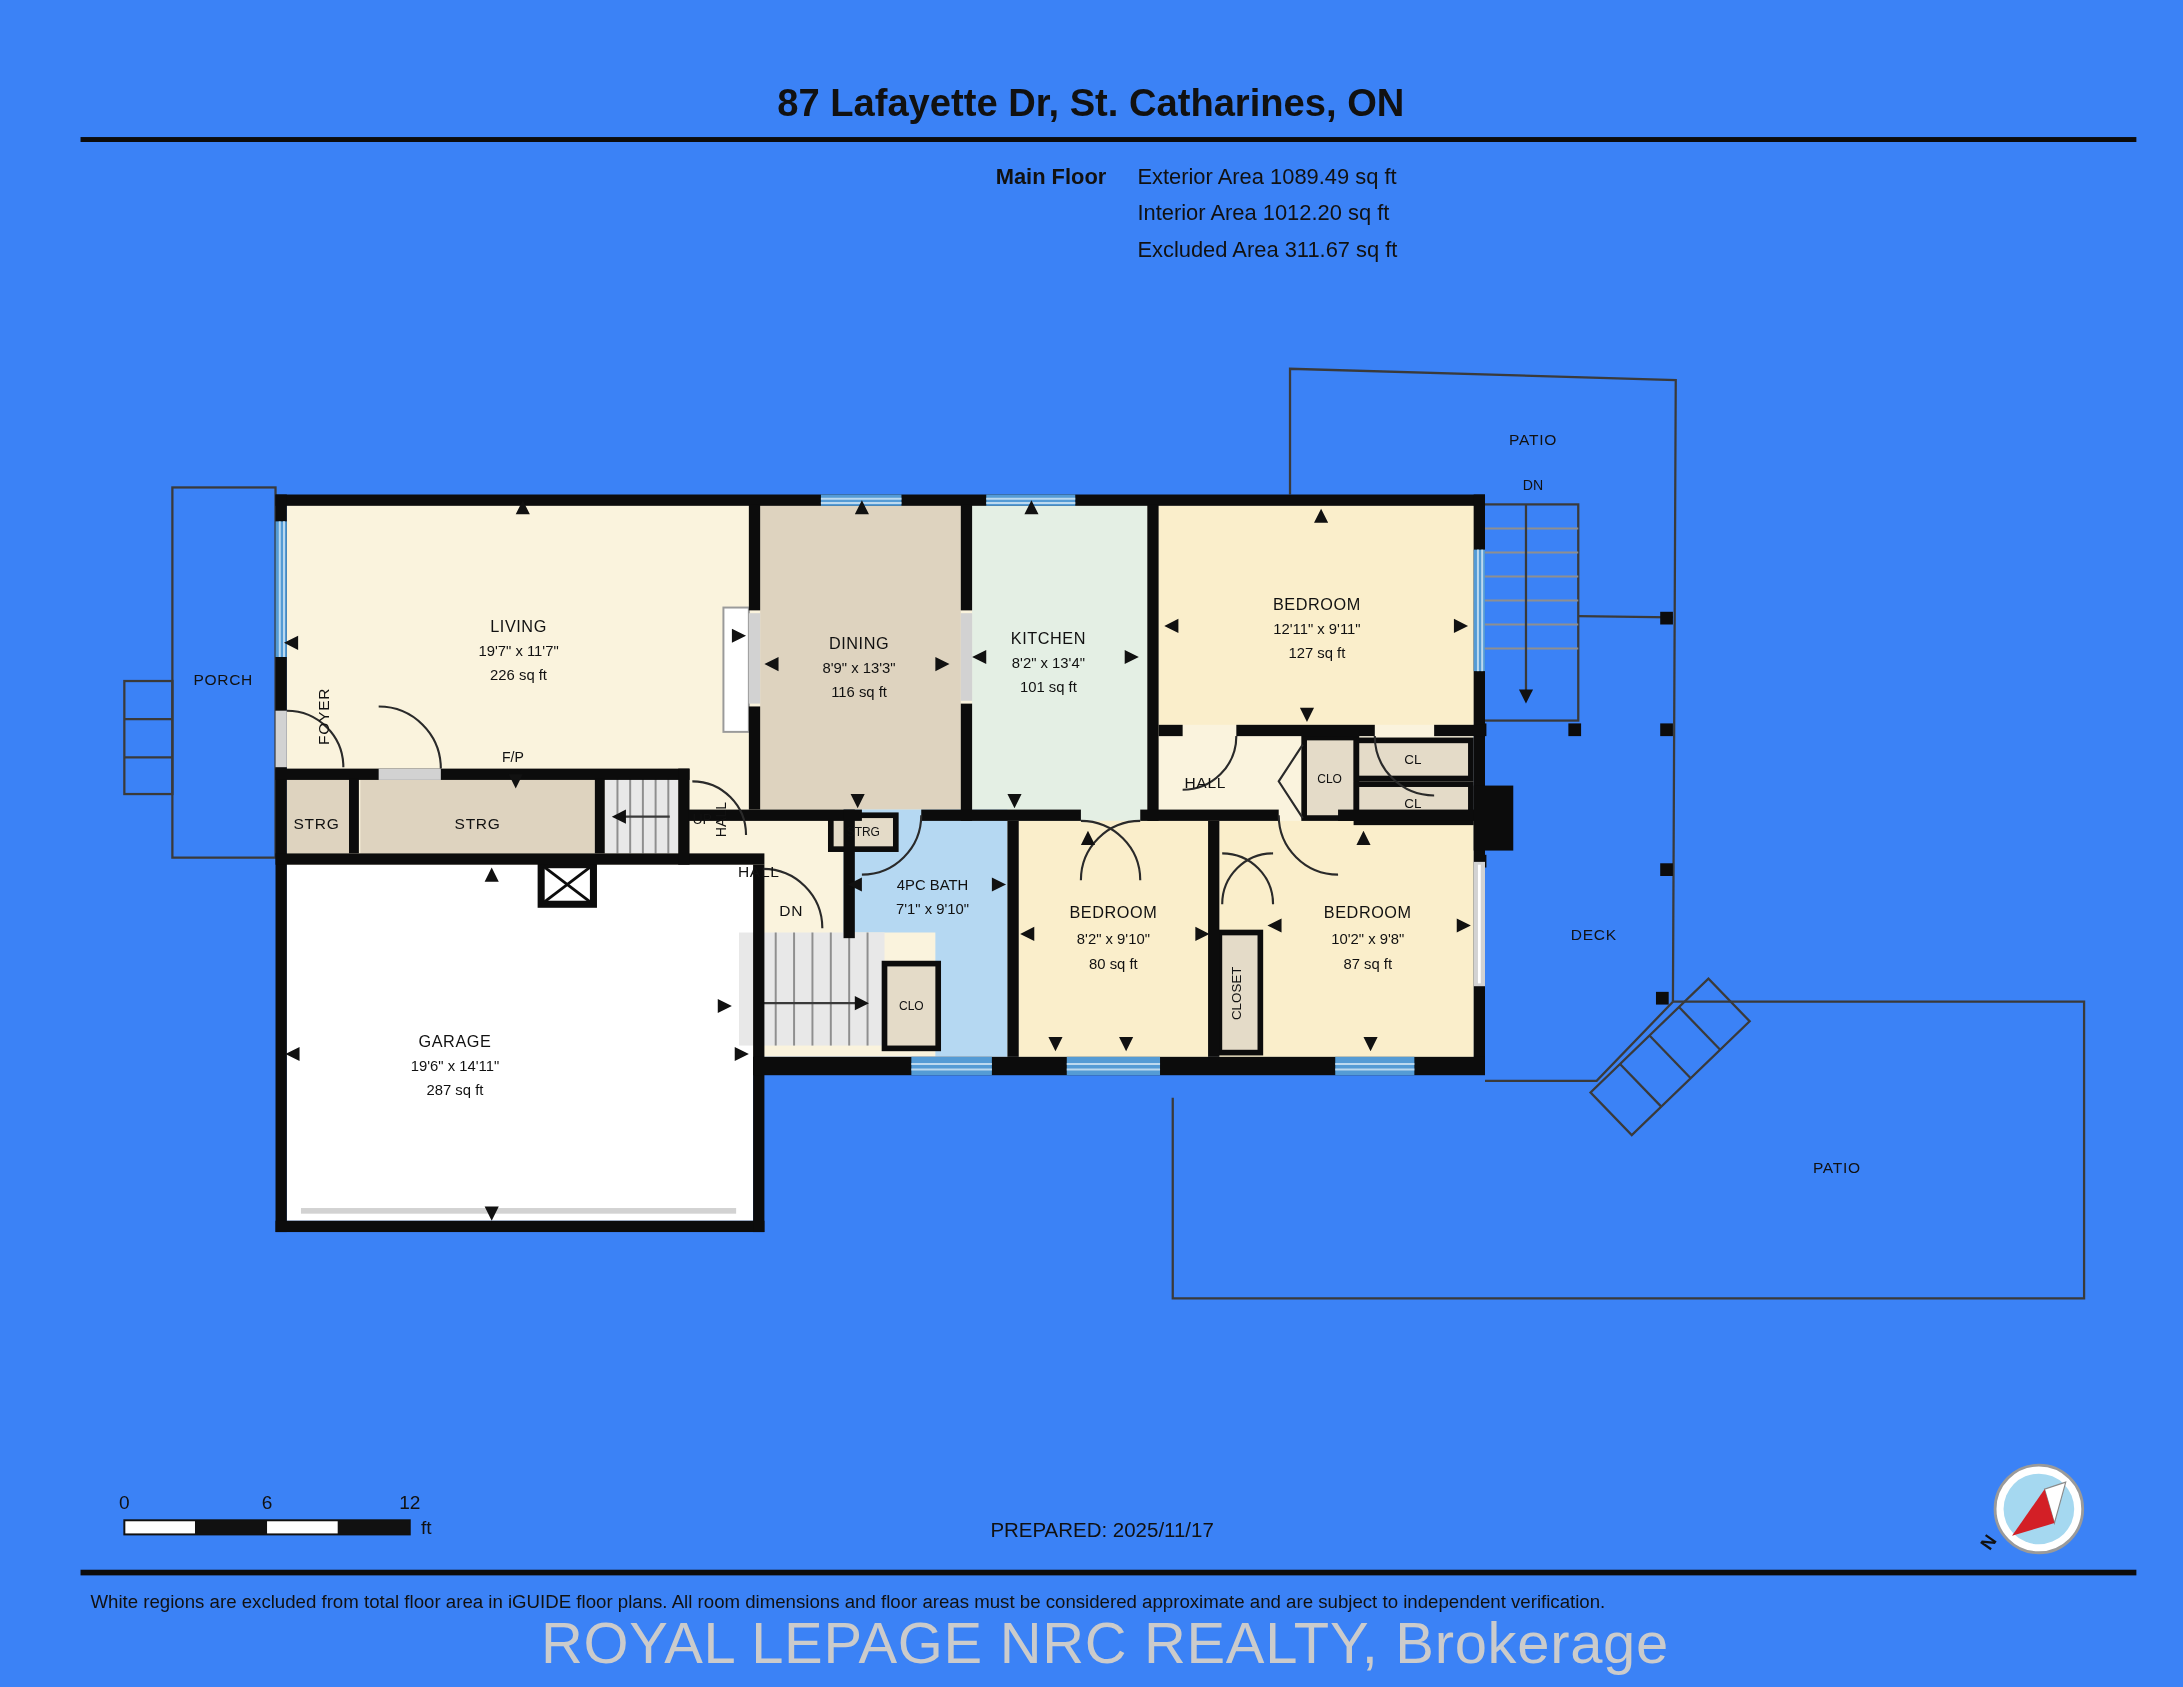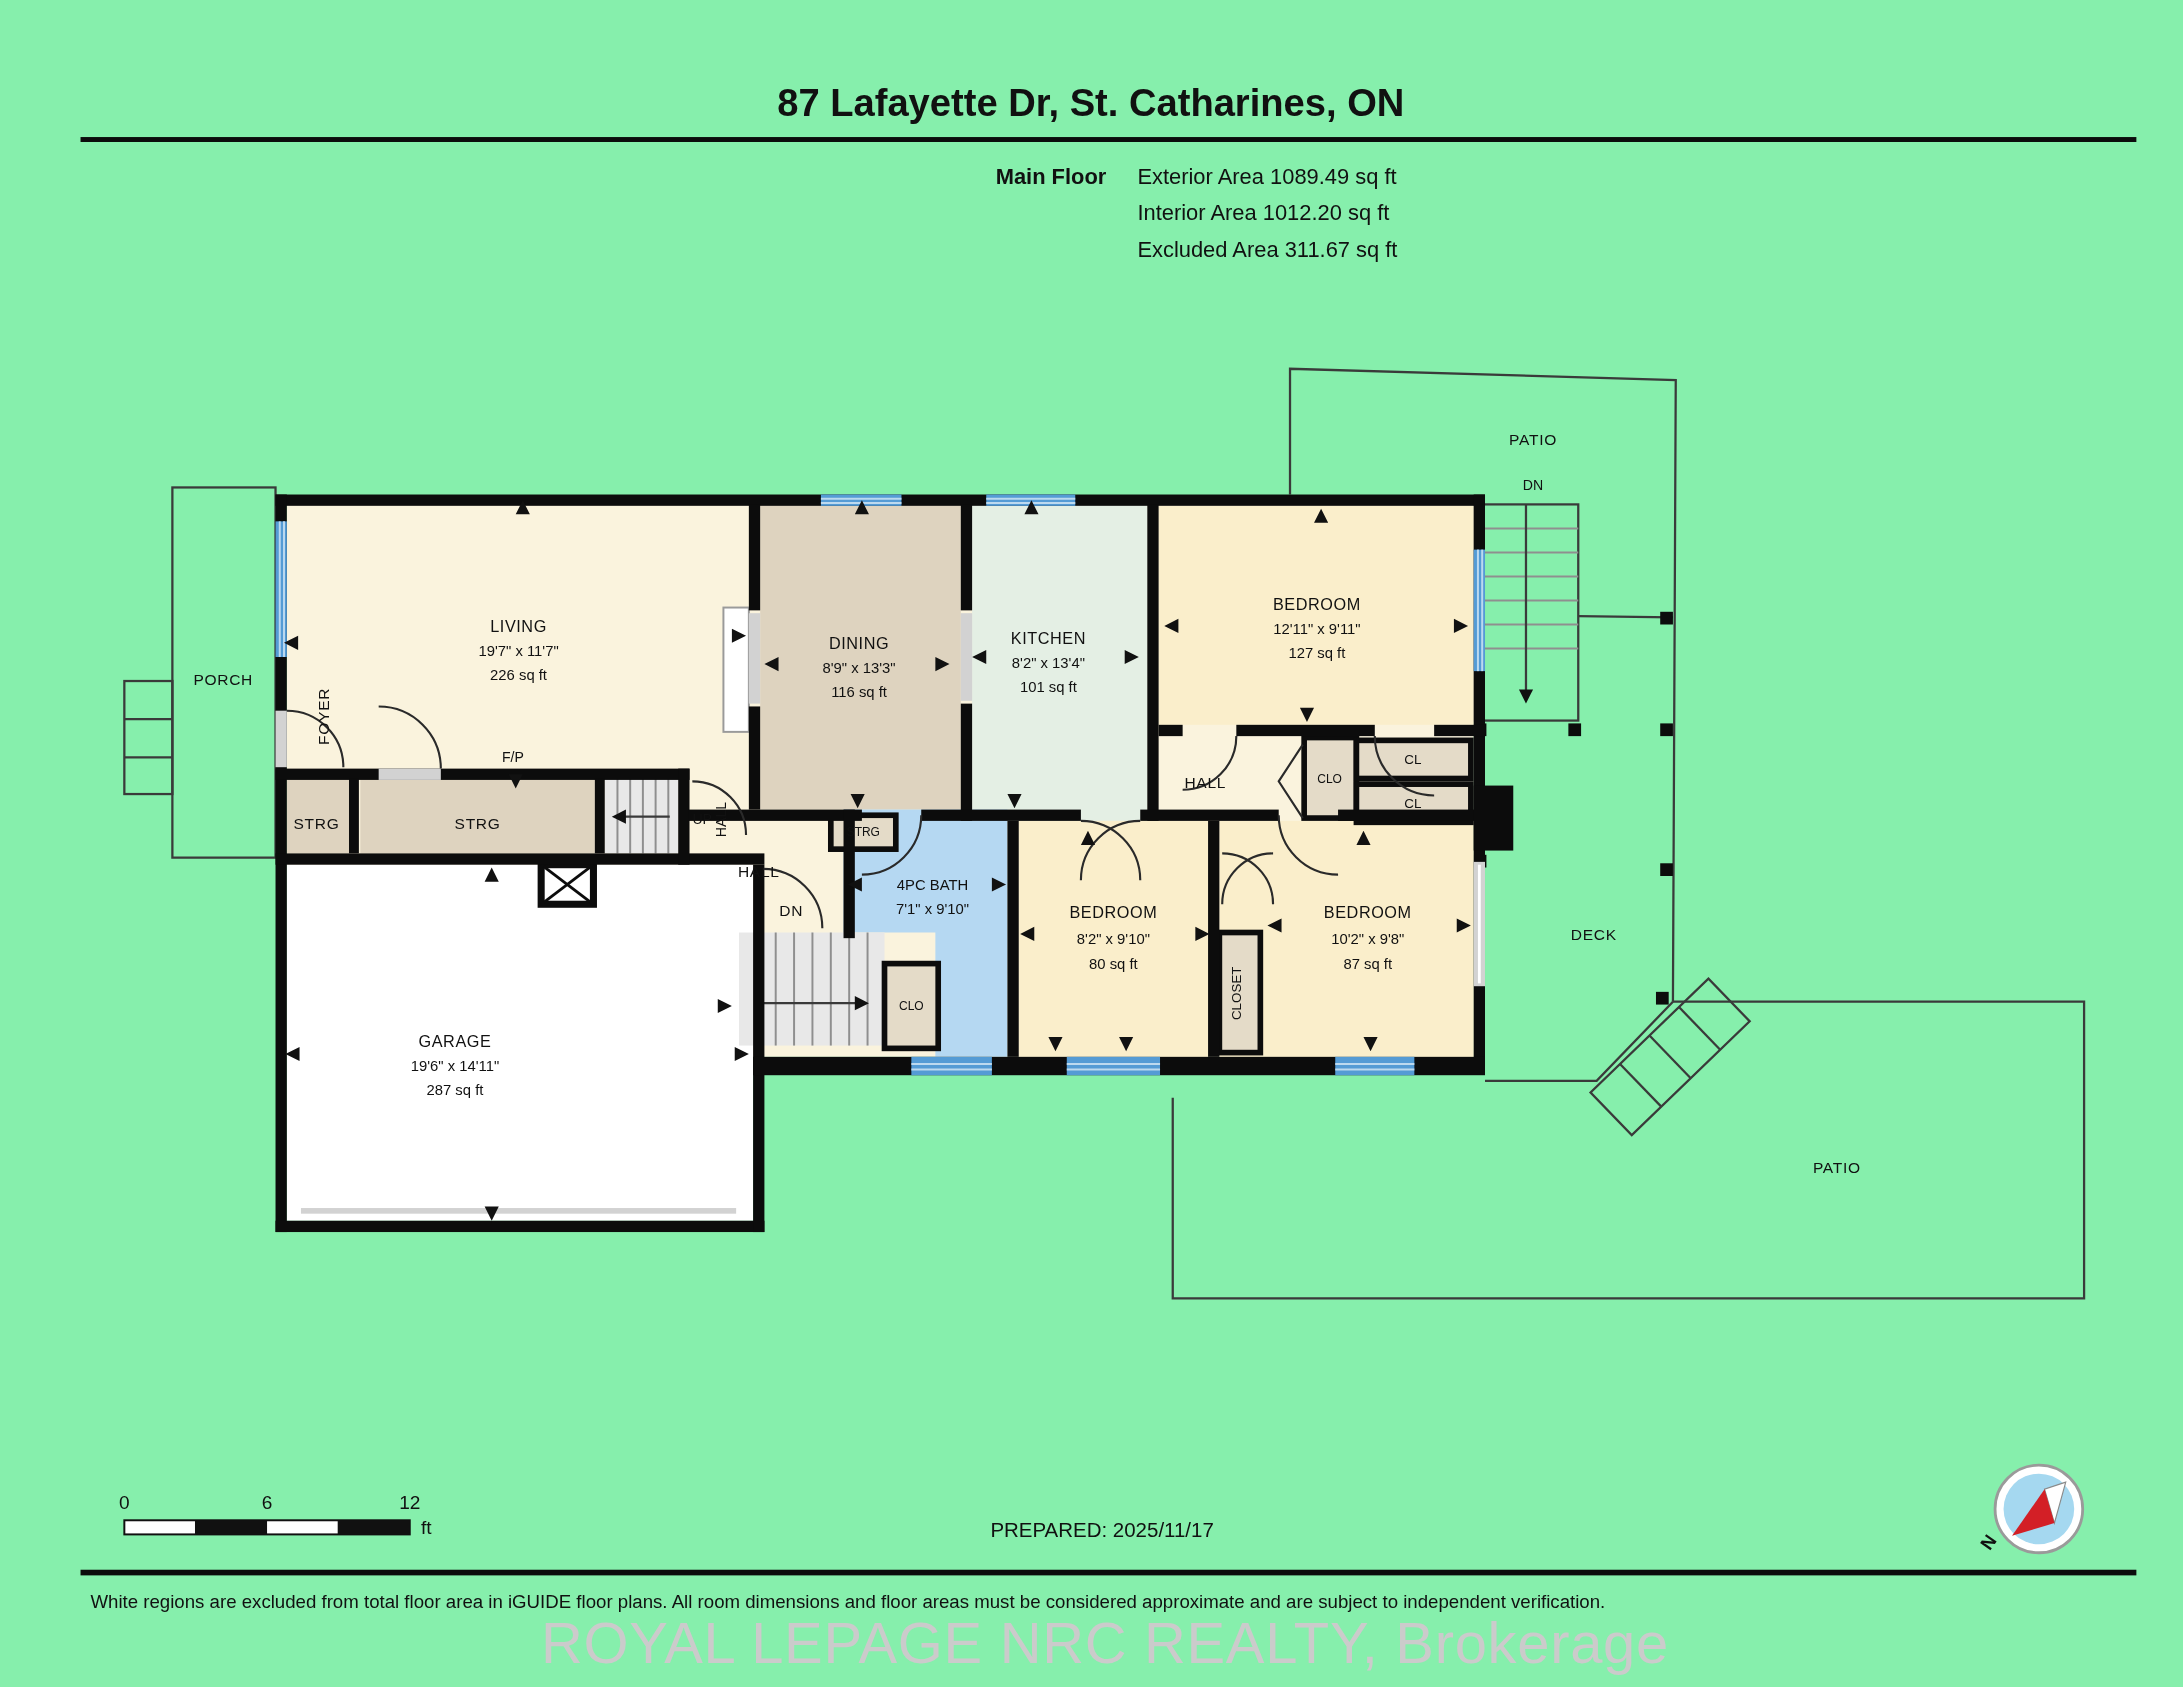--- a/index.html
+++ b/index.html
@@ -1,16 +1,16 @@
 <!DOCTYPE html>
 <html style="font-size:9px"><head>
 <meta charset="utf-8">
 <style>
   html,body{margin:0;padding:0;background:#ffffff;}
-  #page{width:2183px;height:1687px;background:#86efac;position:relative;overflow:hidden;}
+  #page{width:2183px;height:1687px;background:#3b82f6;position:relative;overflow:hidden;}
   svg{display:block;}
   text{font-family:"Liberation Sans",sans-serif;fill:#111;}
   .t-title{font-size:27px;font-weight:bold;}
   .t-h{font-size:15.5px;font-weight:bold;}
   .t-s{font-size:15.5px;}
   .rl{font-size:11.5px;letter-spacing:.4px;}
   .rd{font-size:10.5px;}
   .lab{font-size:11px;letter-spacing:.5px;}
   .lab2{font-size:10px;}
   .tiny{font-size:8.5px;}

